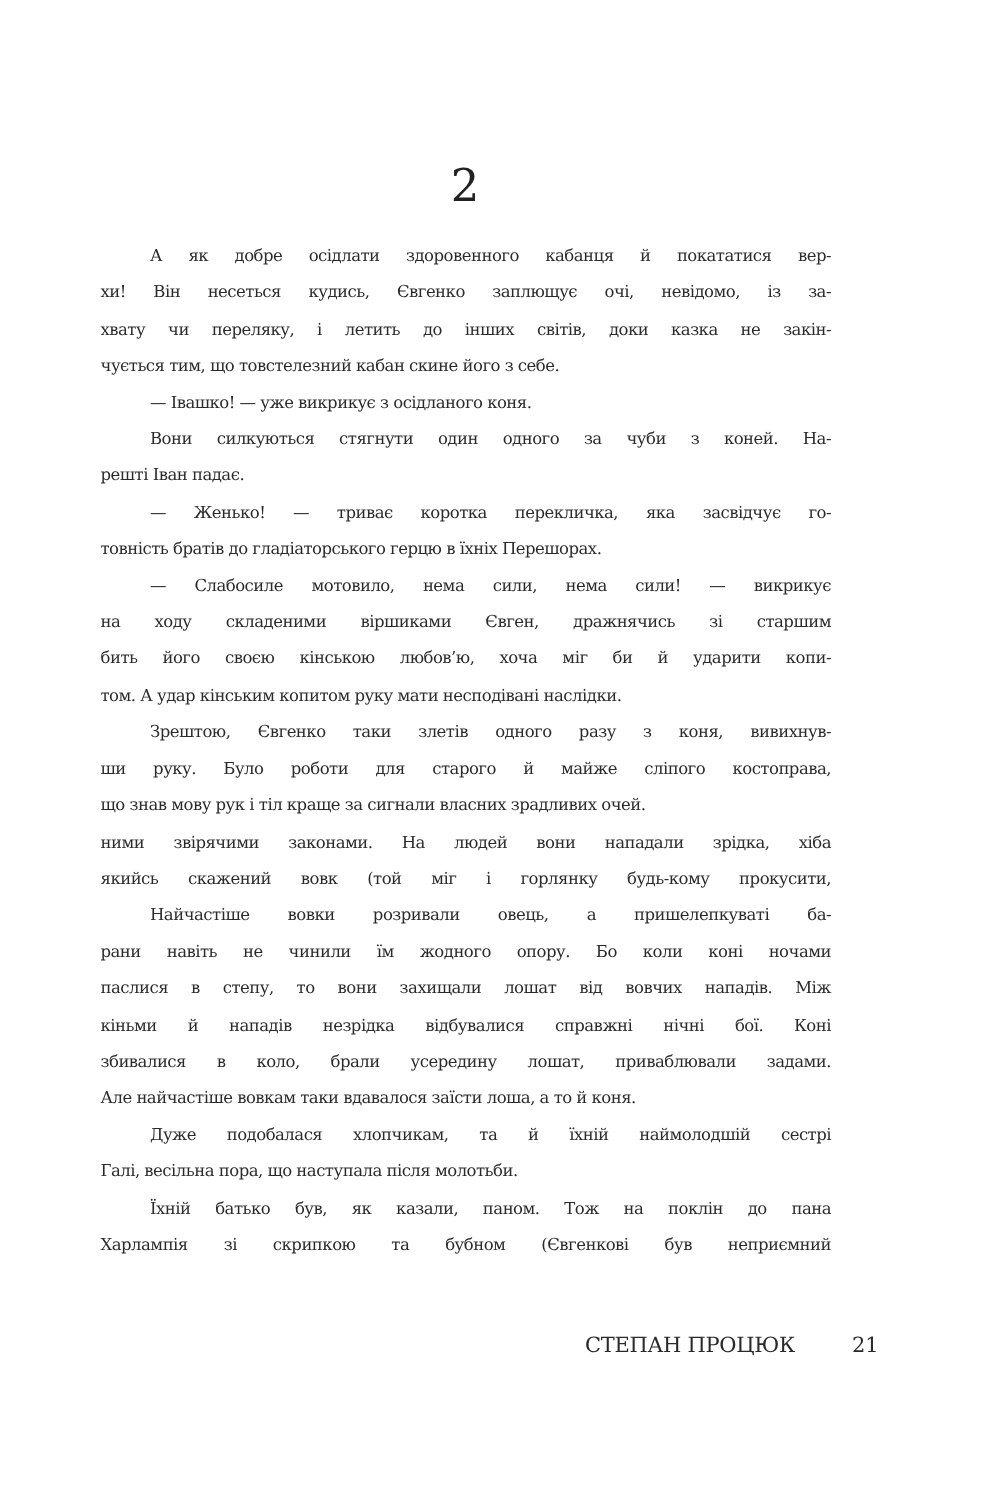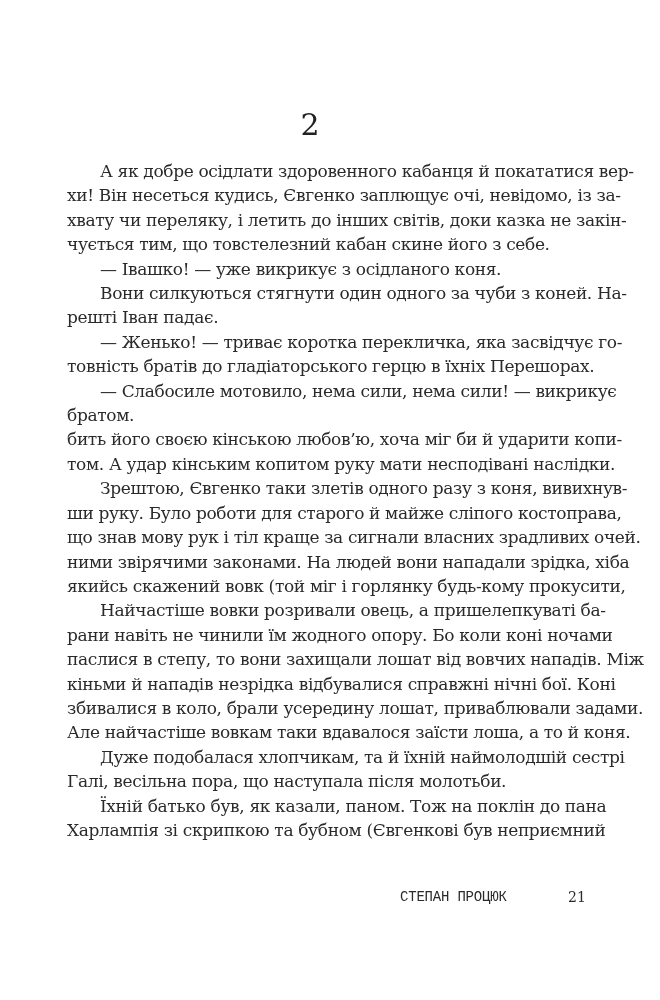--- a/index.html
+++ b/index.html
@@ -23,21 +23,21 @@
       text-align: center;
       font-size: 30px;
       line-height: 34px;
       color: #222;
     }
     .text-block {
       position: absolute;
       top: 159px;
       left: 67px;
       width: 487px;
-      font-size: 17px;
+      font-size: 11px;
       line-height: 24.4px;
       letter-spacing: -0.35px;
     }
     .line {
       display: block;
       white-space: nowrap;
       text-align: justify;
       text-align-last: justify;
     }
     .line.last {
@@ -49,23 +49,22 @@
     .footer {
       position: absolute;
       top: 887px;
       left: 0;
       width: 660px;
       font-size: 14px;
       line-height: 20px;
     }
     .running-head {
       position: absolute;
-      left: 400px;
+      left: 390px;
       letter-spacing: -0.2px;
-      font-family: Liberation Mono, monospace;
     }
     .page-number {
       position: absolute;
       left: 568px;
     }
   </style>
 </head>
 <body>
 
 <div>
@@ -84,21 +83,21 @@
       <div>
         <span class="line first">Вони силкуються стягнути один одного за чуби з коней. На-</span>
         <span class="line last">решті Іван падає.</span>
       </div>
       <div>
         <span class="line first">— Женько! — триває коротка перекличка, яка засвідчує го-</span>
         <span class="line last">товність братів до гладіаторського герцю в їхніх Перешорах.</span>
       </div>
       <div>
         <span class="line first">— Слабосиле мотовило, нема сили, нема сили! — викрикує</span>
-        <span class="line last">братом.</span>
+        <span class="line">на ходу складеними віршиками Євген, дражнячись зі старшим</span>
       </div>
       <div>
         <span class="line">бить його своєю кінською любов’ю, хоча міг би й ударити копи-</span>
         <span class="line last">том. А удар кінським копитом руку мати несподівані наслідки.</span>
       </div>
       <div>
         <span class="line first">Зрештою, Євгенко таки злетів одного разу з коня, вивихнув-</span>
         <span class="line">ши руку. Було роботи для старого й майже сліпого костоправа,</span>
         <span class="line last">що знав мову рук і тіл краще за сигнали власних зрадливих очей.</span>
       </div>

